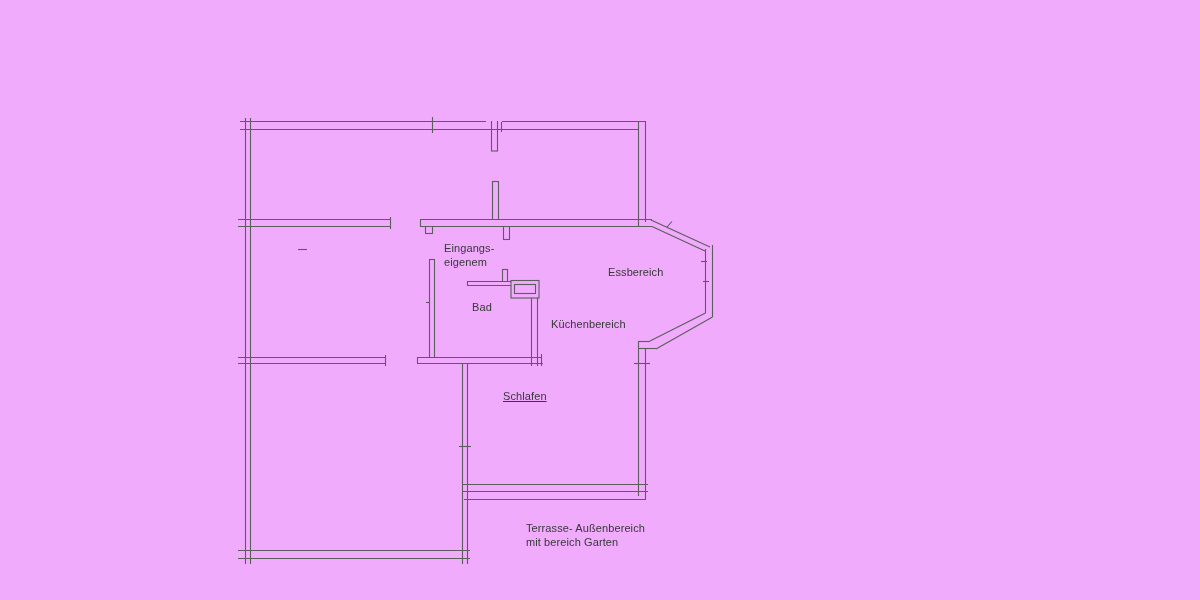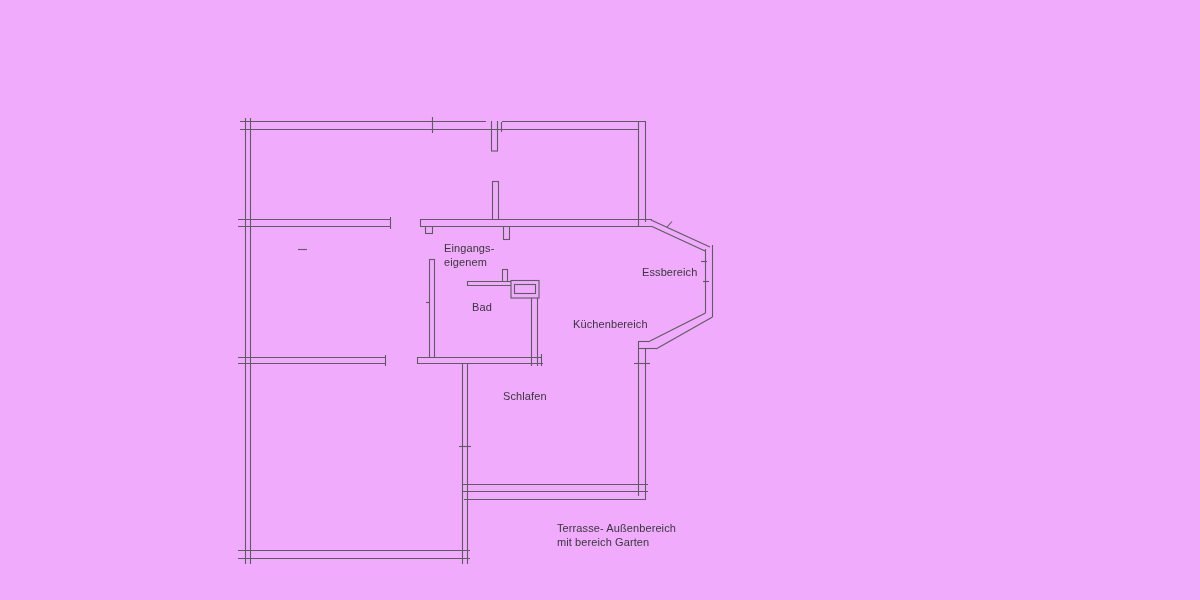--- a/index.html
+++ b/index.html
@@ -175,30 +175,30 @@
 
   <div class="room-label" style="left:444px; top:241px;">
     <div>Eingangs-</div>
     <div>eigenem</div>
   </div>
 
   <div class="room-label" style="left:456px; top:300px;padding-left:16px;">
     <div>Bad</div>
   </div>
 
-  <div class="room-label" style="left:551px; top:317px;margin-left:22px;">
+  <div class="room-label" style="left:551px; top:317px;">
     <div>Küchenbereich</div>
   </div>
 
-  <div class="room-label" style="left:642px; top:265px;">
+  <div class="room-label" style="left:608px; top:265px;">
     <div>Essbereich</div>
   </div>
 
-  <div class="room-label" style="left:503px; top:389px;">
+  <div class="room-label" style="left:503px; top:389px;text-decoration:underline;">
     <div>Schlafen</div>
   </div>
 
-  <div class="room-label" style="left:557px; top:521px;">
+  <div class="room-label" style="left:526px; top:521px;">
     <div>Terrasse- Außenbereich</div>
     <div>mit bereich Garten</div>
   </div>
 
 </div>
 
 </body></html>

